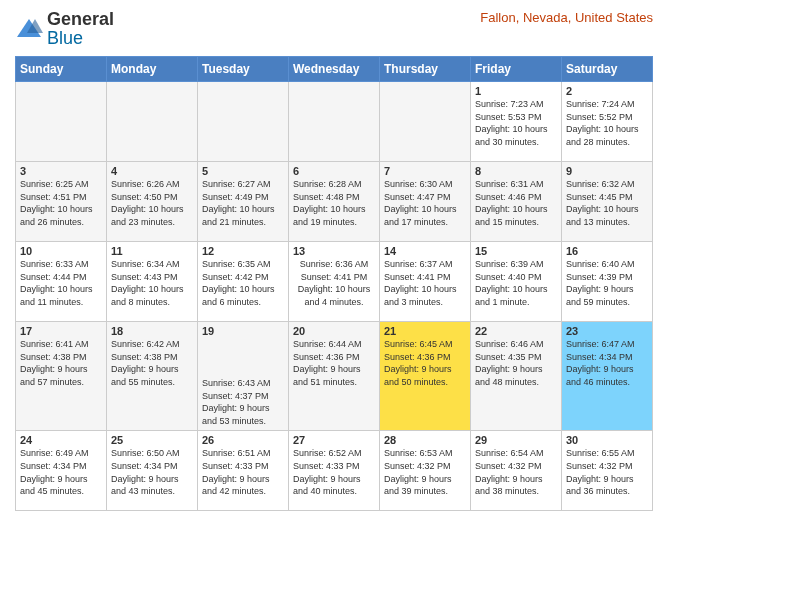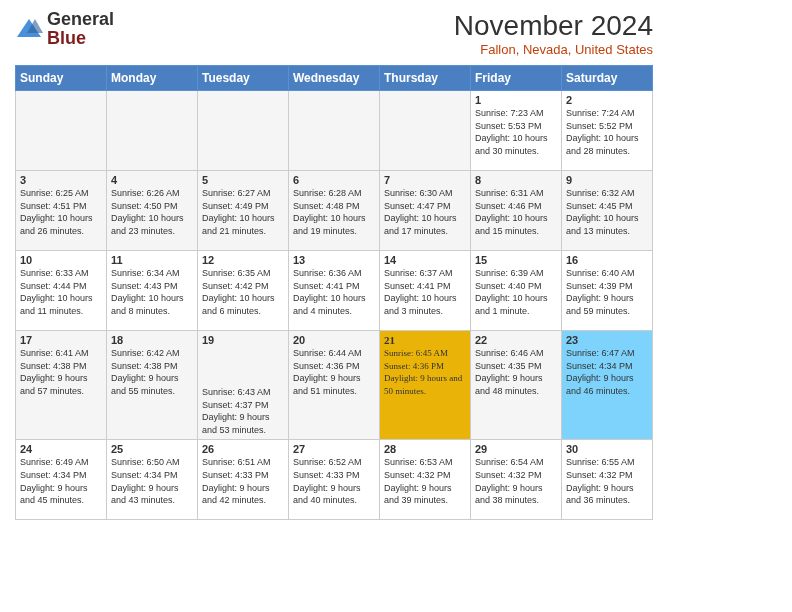--- a/index.html
+++ b/index.html
@@ -26,22 +26,22 @@
       gap: 4px;
     }
     .logo-text-general {
       font-size: 18px;
       font-weight: bold;
       color: #333;
       line-height: 1;
     }
     .logo-text-blue {
       font-size: 18px;
-      font-weight: bold;
-      color: #7f1d1d;
+      font-weight: normal;
+      color: #0369a1;
       line-height: 1;
     }
     .logo-icon {
       width: 28px;
       height: 28px;
     }
     .title-block {
       text-align: right;
     }
     .month-year {
@@ -103,21 +103,20 @@
       <svg class="logo-icon" viewBox="0 0 28 28" xmlns="http://www.w3.org/2000/svg">
         <polygon points="14,4 26,22 2,22" fill="#4a90d9"></polygon>
         <polygon points="20,4 28,18 12,18" fill="#2a6099" opacity="0.6"></polygon>
       </svg>
       <div>
         <span class="logo-text-general">General</span><br>
         <span class="logo-text-blue">Blue</span>
       </div>
     </div>
     <div class="title-block">
-      <div class="month-year">November 2024</div>
       <div class="location">Fallon, Nevada, United States</div>
     </div>
   </div>
 
   <table>
     <thead>
       <tr>
         <th>Sunday</th>
         <th>Monday</th>
         <th>Tuesday</th>
@@ -205,21 +204,21 @@
 Daylight: 10 hours and 8 minutes.</div>
           </td>
           <td class="">
             <span class="day-num">12</span>
             <div class="day-info" style="white-space: pre-line;">Sunrise: 6:35 AM
 Sunset: 4:42 PM
 Daylight: 10 hours and 6 minutes.</div>
           </td>
           <td class="">
             <span class="day-num">13</span>
-            <div class="day-info" style="white-space: pre-line;">Sunrise: 6:36 AM
+            <div class="day-info" style="white-space: pre-line; text-align: center;">Sunrise: 6:36 AM
 Sunset: 4:41 PM
 Daylight: 10 hours and 4 minutes.</div>
           </td>
           <td class="">
             <span class="day-num">14</span>
             <div class="day-info" style="white-space: pre-line;">Sunrise: 6:37 AM
 Sunset: 4:41 PM
 Daylight: 10 hours and 3 minutes.</div>
           </td>
           <td class="">
@@ -253,21 +252,21 @@
             <div class="day-info" style="white-space: pre-line; margin-top: 40px;">Sunrise: 6:43 AM
 Sunset: 4:37 PM
 Daylight: 9 hours and 53 minutes.</div>
           </td>
           <td class="shaded" style="background: rgb(245, 245, 245);">
             <span class="day-num">20</span>
             <div class="day-info" style="white-space: pre-line;">Sunrise: 6:44 AM
 Sunset: 4:36 PM
 Daylight: 9 hours and 51 minutes.</div>
           </td>
-          <td class="shaded" style="background: #eab308; font-family: Liberation Serif, serif;">
+          <td class="shaded" style="background: #fde047;">
             <span class="day-num">21</span>
             <div class="day-info" style="white-space: pre-line;">Sunrise: 6:45 AM
 Sunset: 4:36 PM
 Daylight: 9 hours and 50 minutes.</div>
           </td>
           <td class="shaded" style="background: rgb(245, 245, 245);">
             <span class="day-num">22</span>
             <div class="day-info" style="white-space: pre-line;">Sunrise: 6:46 AM
 Sunset: 4:35 PM
 Daylight: 9 hours and 48 minutes.</div>

